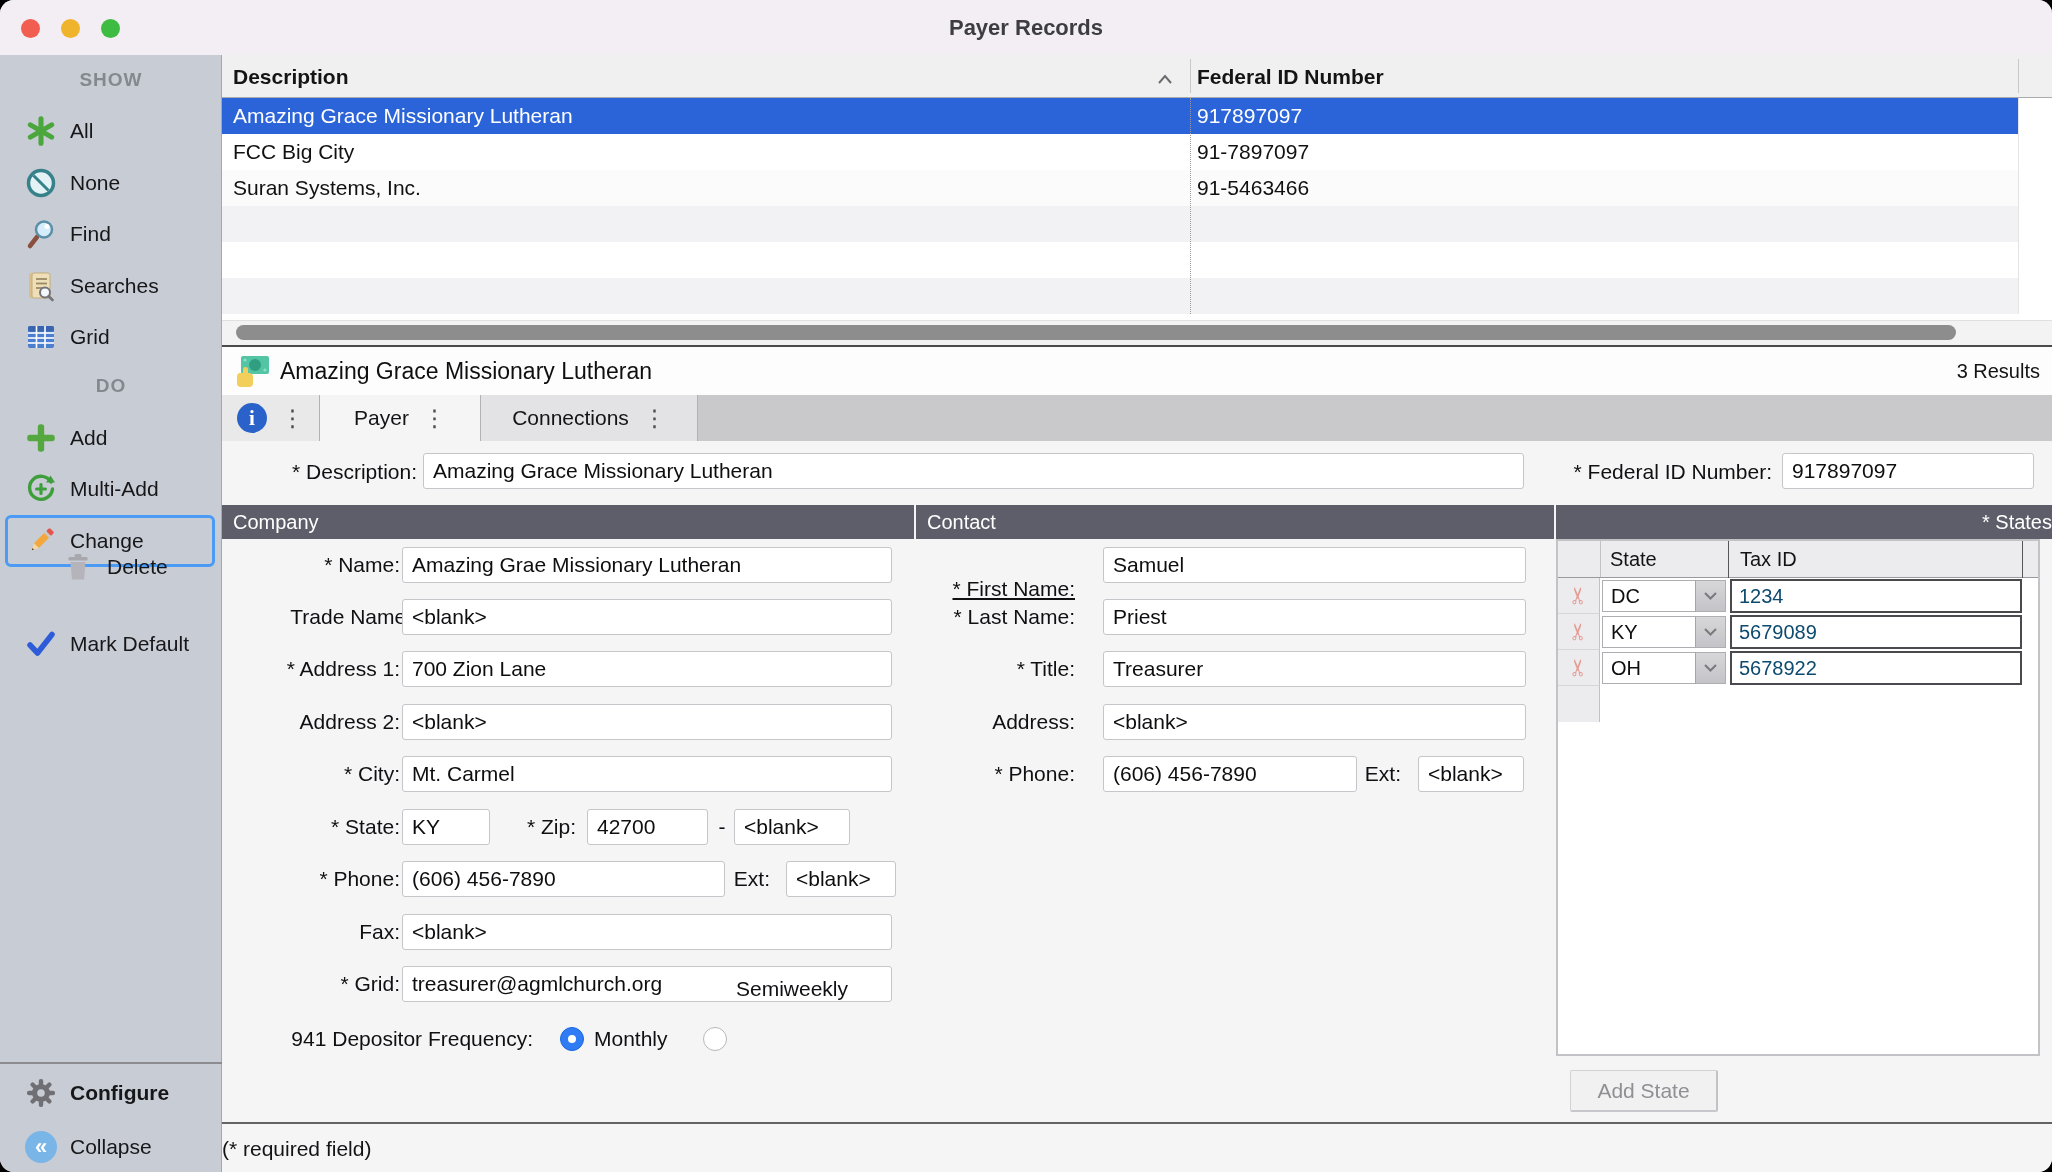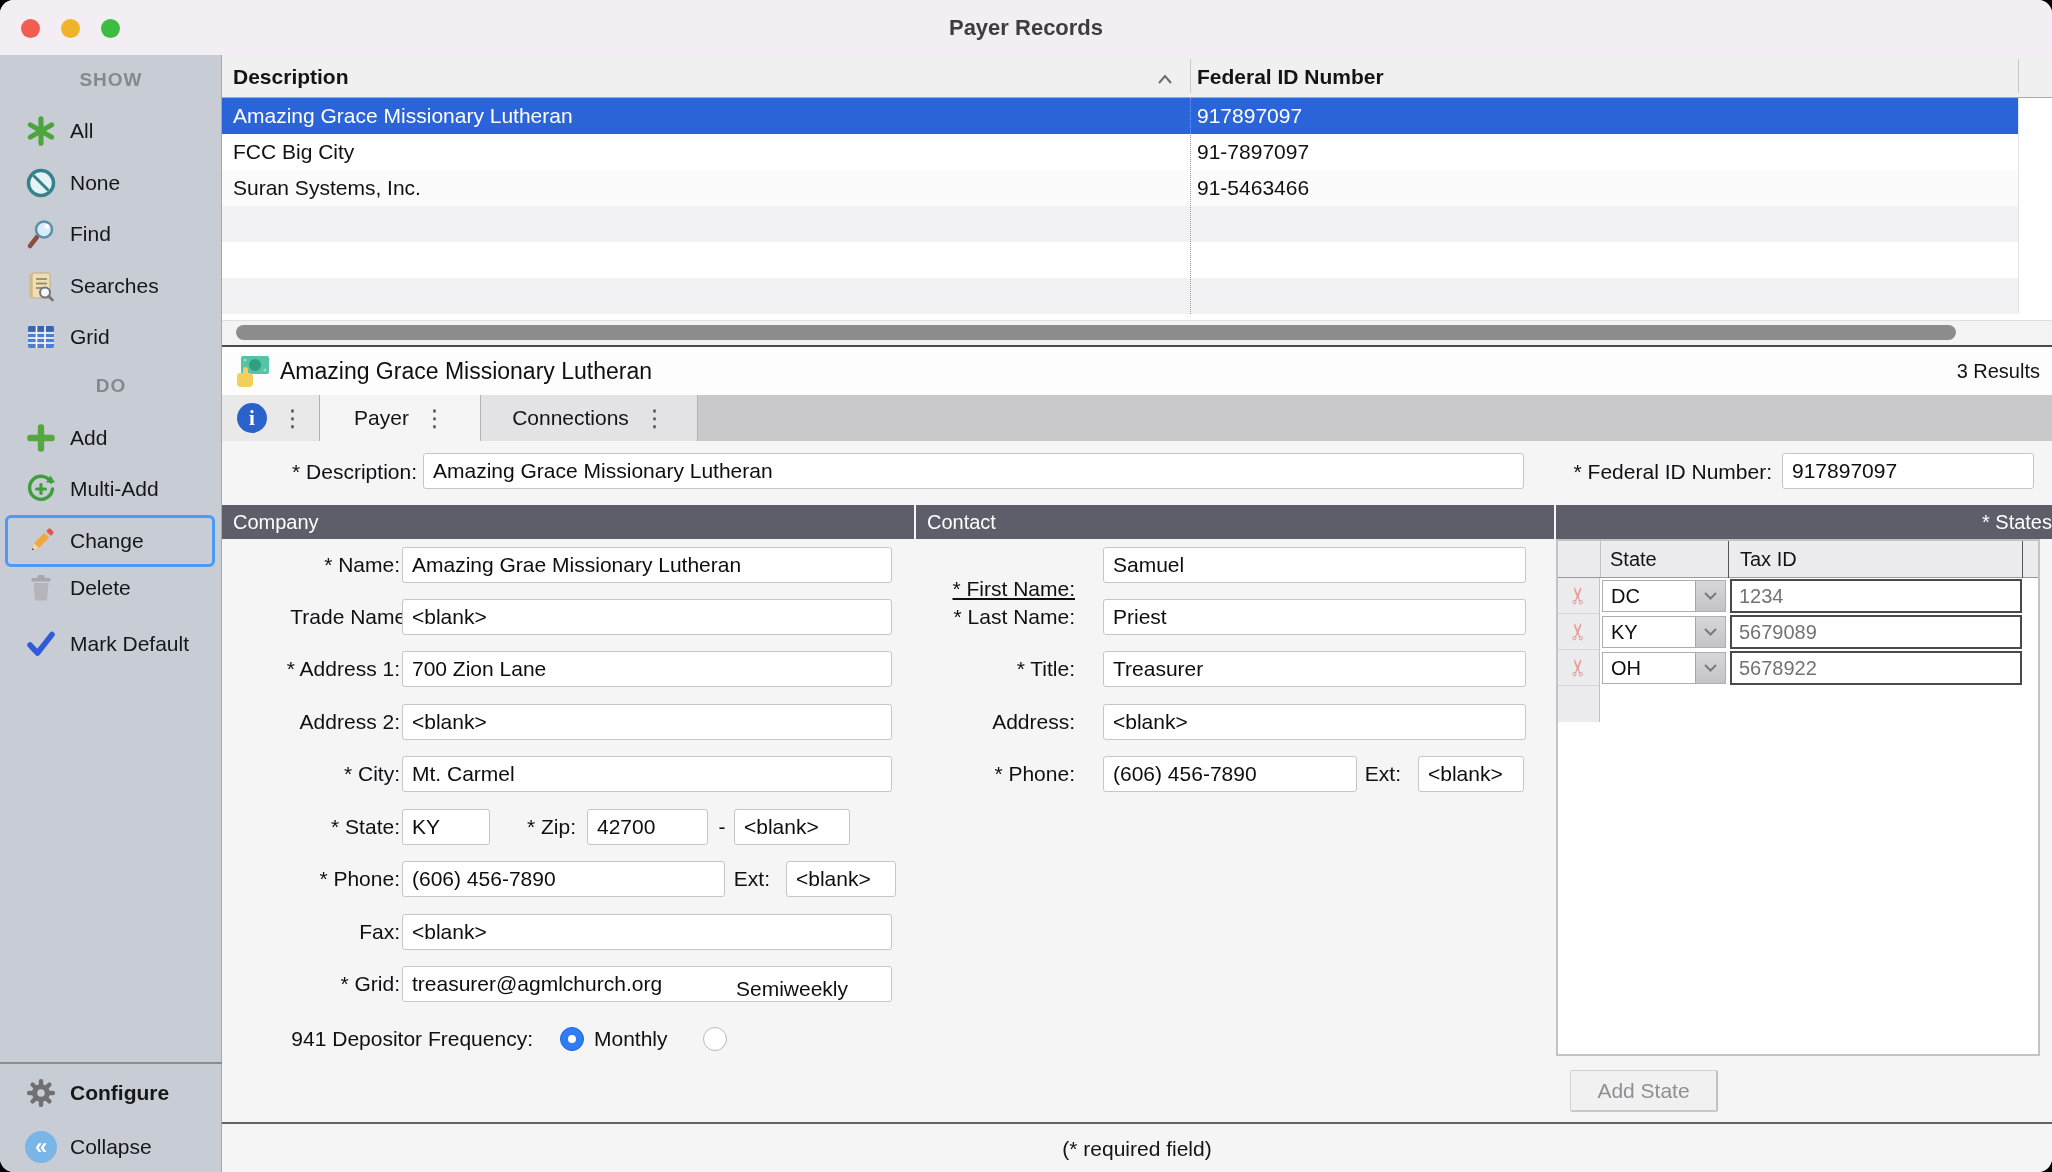--- a/index.html
+++ b/index.html
@@ -72,33 +72,33 @@
   .st-vline-c{position:absolute;left:464px;top:0;height:37px;width:1px;background:#55555a;}
   .st-row{position:absolute;left:0;right:0;height:36px;}
   .st-action{position:absolute;left:0;top:0;width:42px;height:36px;background:#ececee;border-right:1px solid #c2c2c6;border-bottom:1px solid #d6d6da;
              display:flex;align-items:center;justify-content:center;box-sizing:border-box;}
   .scissors{display:inline-block;transform:rotate(-90deg);color:#e59b93;font-size:23px;line-height:1;}
   .st-select{position:absolute;left:44px;top:2px;width:124px;height:32px;background:#fff;border:1px solid #aeaeb2;box-sizing:border-box;}
   .st-select .val{position:absolute;left:8px;top:0;height:30px;line-height:30px;font-size:20px;color:#0e0e10;}
   .dd-btn{position:absolute;right:0;top:0;width:30px;height:30px;background:linear-gradient(#d7d7da,#c4c4c8);border-left:1px solid #a5a5a9;
           display:flex;align-items:center;justify-content:center;box-sizing:border-box;}
   .st-taxinp{position:absolute;left:172px;top:1px;width:292px;height:34px;background:#fff;border:2px solid #4a4a4e;box-sizing:border-box;
-             font-size:20px;color:#737373;padding:0 7px;font-family:inherit;outline:none;}
+             font-size:20px;color:#0c4a6e;padding:0 7px;font-family:inherit;outline:none;}
   .add-state{position:absolute;left:1348px;top:1015px;width:148px;height:42px;background:#f1f1f2;border:1px solid #d2d2d6;
              border-right:2px solid #c2c2c6;border-bottom:2px solid #c8c8cc;color:#8f8f94;font-size:21px;line-height:40px;text-align:center;
              box-sizing:border-box;border-radius:2px;}
   
   .radio{position:absolute;width:24px;height:24px;border-radius:50%;box-sizing:border-box;}
   .radio.on{background:#2f7cf5;border:1px solid #1b66e0;}
   .radio.on::after{content:"";position:absolute;left:7px;top:7px;width:8px;height:8px;border-radius:50%;background:#fff;}
   .radio.off{background:#fff;border:1px solid #b8b8bc;}
   .radio-lbl{position:absolute;height:34px;line-height:34px;font-size:21px;color:#101013;white-space:nowrap;}
   
   .footer-divider{position:absolute;left:0;right:0;top:1067px;height:2px;background:#636366;}
-  .footer-note{position:absolute;left:0;right:0;top:1072px;height:44px;line-height:44px;text-align:center;font-size:21px;color:#141416;}
+  .footer-note{position:absolute;left:0;right:0;top:1072px;height:44px;line-height:44px;text-align:left;font-size:21px;color:#141416;}
 </style>
 </head>
 <body>
 
 <div class="window">
 
   <div class="titlebar">
     <div class="tl red"></div>
     <div class="tl yellow"></div>
     <div class="tl green"></div>
@@ -207,21 +207,21 @@
             <rect x="13.6" y="6.5" width="6.8" height="2.6" fill="#c9c9cd"></rect>
             <rect x="13.6" y="9.1" width="6.8" height="14.4" fill="#f3a73d"></rect>
             <polygon points="13.6,23.5 20.4,23.5 17,30" fill="#f6d7a0"></polygon>
             <polygon points="16,27.9 18,27.9 17,30" fill="#4a3a2a"></polygon>
           </g>
         </svg>
       </span>
       <span class="sb-label">Change</span>
     </div>
 
-    <div class="sb-item" style="top:514px;">
+    <div class="sb-item" style="top:493px;margin-left:37px;">
       <span class="sb-icon">
         <svg width="34" height="34" viewBox="0 0 34 34">
           <rect x="13.5" y="4" width="7" height="4" rx="1.5" fill="#a7a7ad"></rect>
           <rect x="7.5" y="7" width="19" height="3.6" rx="1.2" fill="#a7a7ad"></rect>
           <polygon points="9.5,12 24.5,12 23,29.5 11,29.5" fill="#b4b4ba"></polygon>
         </svg>
       </span>
       <span class="sb-label">Delete</span>
     </div>
 

